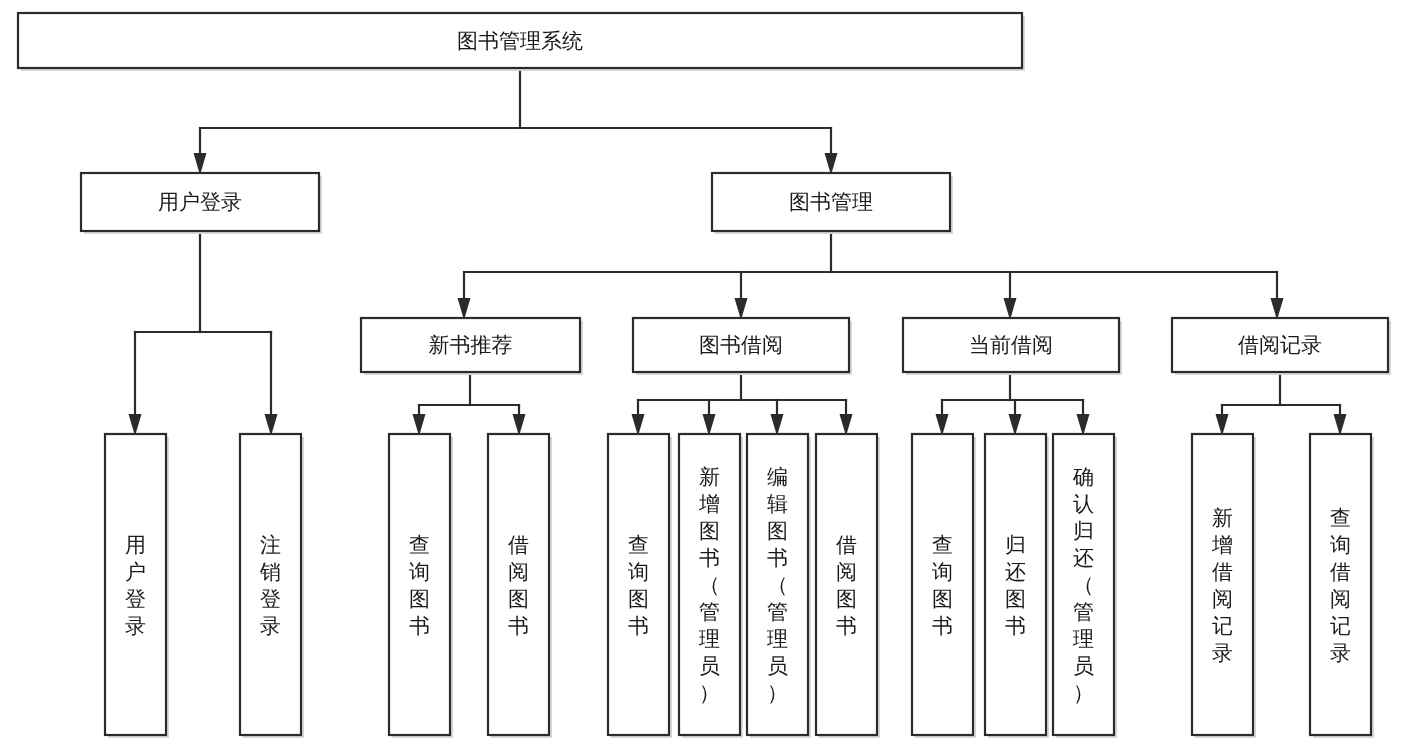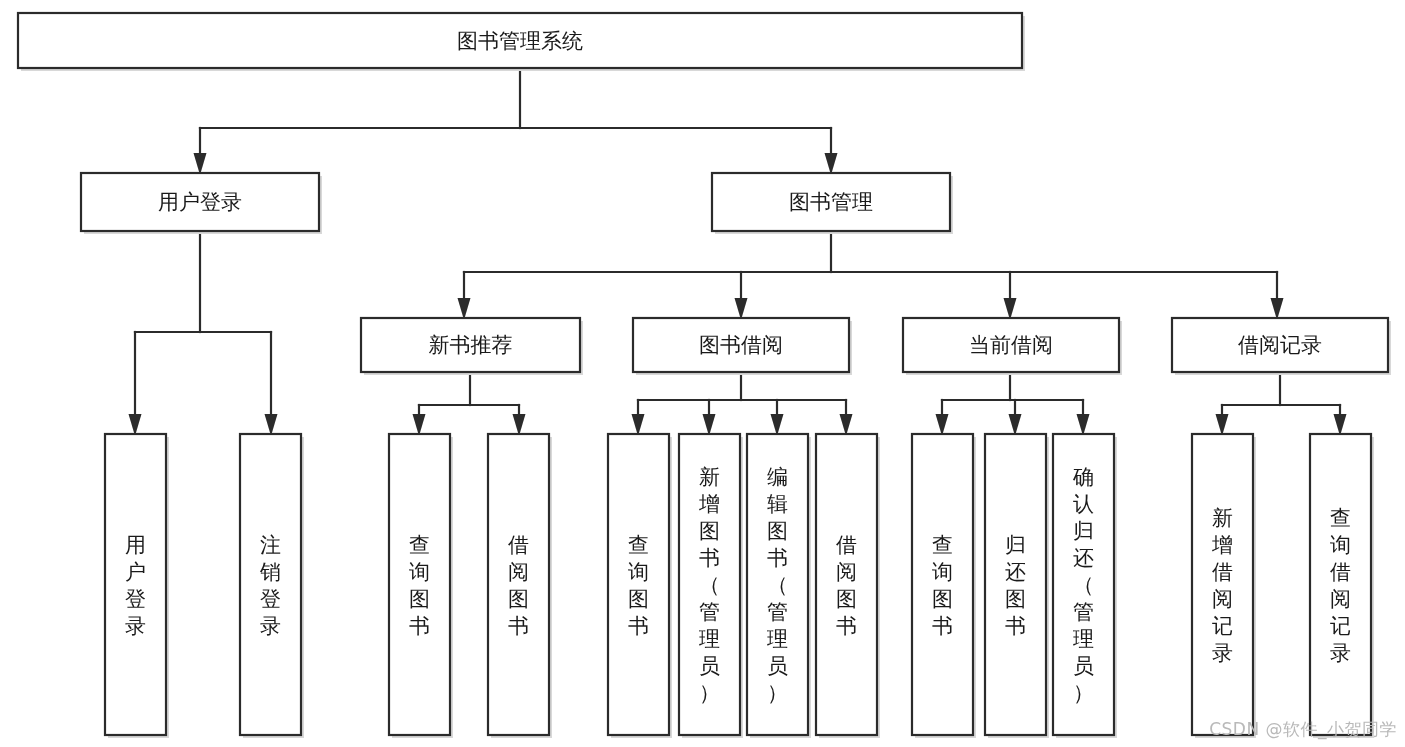--- a/index.html
+++ b/index.html
@@ -247,15 +247,14 @@
           <text x="1222.5" y="524.56" class="node-label-v"><tspan x="1222.5" dy="0">新</tspan><tspan x="1222.5" dy="27">增</tspan><tspan x="1222.5" dy="27">借</tspan><tspan x="1222.5" dy="27">阅</tspan><tspan x="1222.5" dy="27">记</tspan><tspan x="1222.5" dy="27">录</tspan></text>
         </g>
         <g>
           <rect x="1313" y="437" width="61" height="301" class="node-box-shadow"></rect>
           <rect x="1310" y="434" width="61" height="301" class="node-box"></rect>
           <text x="1340.5" y="524.56" class="node-label-v"><tspan x="1340.5" dy="0">查</tspan><tspan x="1340.5" dy="27">询</tspan><tspan x="1340.5" dy="27">借</tspan><tspan x="1340.5" dy="27">阅</tspan><tspan x="1340.5" dy="27">记</tspan><tspan x="1340.5" dy="27">录</tspan></text>
         </g>
       </g>
   </svg>
 
-  <div class="watermark-text">CSDN @软件_小贺同学</div>
 
 </div>
 
 </body></html>

